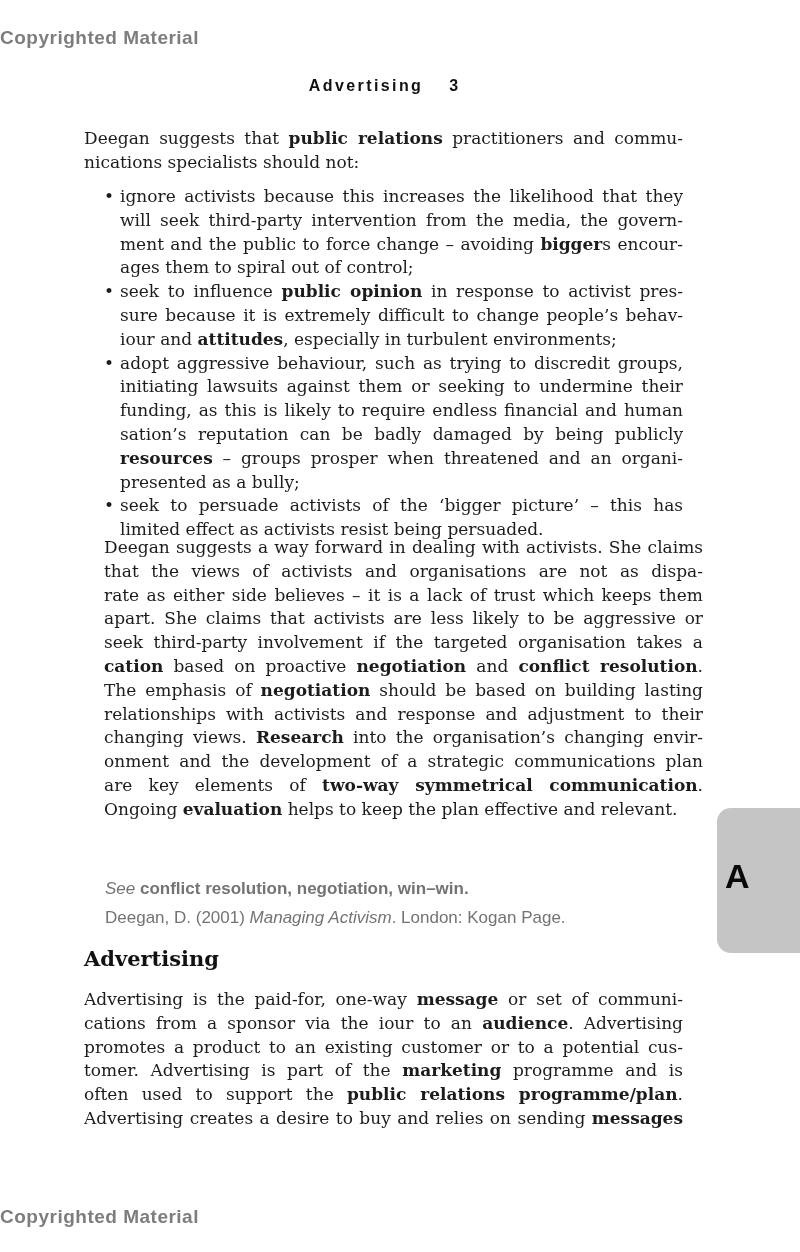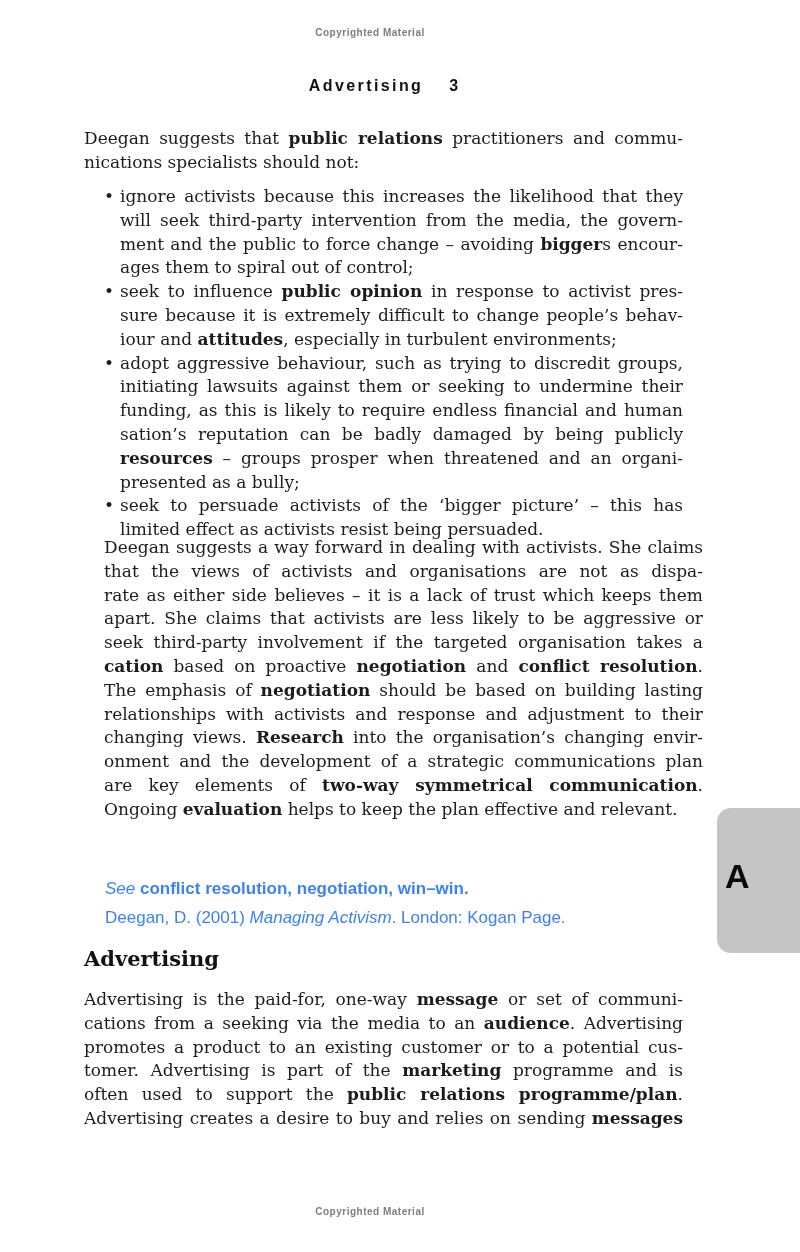--- a/index.html
+++ b/index.html
@@ -11,24 +11,23 @@
   body {
     position: relative;
     font-family: "DejaVu Serif", serif;
     color: #1c1c1c;
   }
   .abs { position: absolute; }
 
   
   .copyright {
     left: 0; width: 740px;
-    text-align: center;
-    font-family: "Liberation Sans", sans-serif;
-    font-weight: bold;
-    font-size: 10px;
+    font-family: "Liberation Sans", sans-serif;
+    font-weight: bold;
+    font-size: 19px;
     letter-spacing: 0.5px;
     color: #7d7d7d;
   }
   #copyright-top { top: 27px; }
   #copyright-bottom { top: 1206px; }
 
   
   #running-header {
     top: 77px; left: 84px; width: 599px;
     text-align: center;
@@ -67,21 +66,21 @@
     line-height: 23.8px;
     flex: none;
   }
   .bullet-text { flex: 1; min-width: 0; }
 
   
   .note {
     left: 105px; width: 578px;
     font-family: "Liberation Sans", sans-serif;
     font-size: 15px;
-    color: #3b82f6;
+    color: #737373;
   }
   #see-note { top: 877px; }
   #reference { top: 906px; }
   #see-note .seg-b, #reference .seg-b { font-weight: bold; }
 
   
   #section-heading {
     top: 946px; left: 84px;
     font-family: "DejaVu Serif", serif;
     font-weight: bold;
@@ -178,21 +177,21 @@
   </div>
 
 <div id="reference" class="abs note">
     <div class="tl"><span class="seg-n">Deegan, D. (2001) </span><span class="seg-i">Managing Activism</span><span class="seg-n">. London: Kogan Page.</span></div>
   </div>
 
 <div id="section-heading" class="abs">Advertising</div>
 
 <div id="para3" class="abs col">
     <div class="tl jl"><span class="seg-n">Advertising is the paid-for, one-way </span><span class="seg-b">message</span><span class="seg-n"> or set of communi-</span></div>
-    <div class="tl jl"><span class="seg-n">cations from a seeking via the media to an </span><span class="seg-b">audience</span><span class="seg-n">. Advertising</span></div>
+    <div class="tl jl"><span class="seg-n">cations from a sponsor via the iour to an </span><span class="seg-b">audience</span><span class="seg-n">. Advertising</span></div>
     <div class="tl jl"><span class="seg-n">promotes a product to an existing customer or to a potential cus-</span></div>
     <div class="tl jl"><span class="seg-n">tomer. Advertising is part of the </span><span class="seg-b">marketing</span><span class="seg-n"> programme and is</span></div>
     <div class="tl jl"><span class="seg-n">often used to support the </span><span class="seg-b">public relations programme/plan</span><span class="seg-n">.</span></div>
     <div class="tl jl"><span class="seg-n">Advertising creates a desire to buy and relies on sending </span><span class="seg-b">messages</span></div>
   </div>
 
 <div id="copyright-bottom" class="abs copyright">Copyrighted Material</div>
 
 <div id="alpha-tab" class="abs">
   <span class="tab-letter">A</span>

